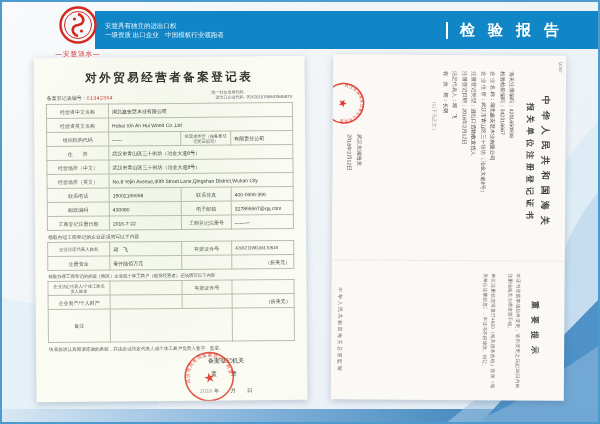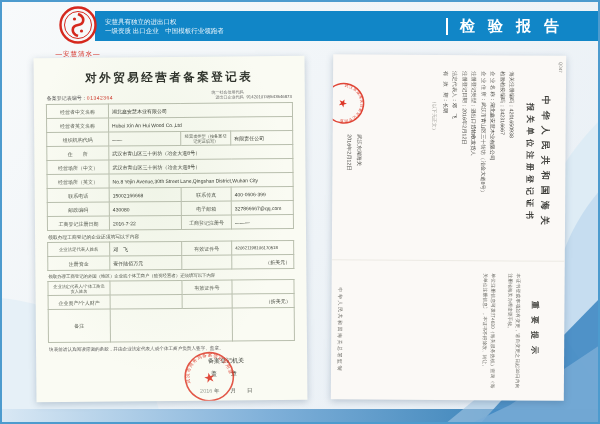--- a/index.html
+++ b/index.html
@@ -9,21 +9,21 @@
     background:linear-gradient(135deg,#f8fafb 0%,#eef3f7 55%,#e7eef5 100%);
     -webkit-text-size-adjust:none;
   }
   .page-frame{position:absolute;inset:0;border:2px solid #4d9bce;pointer-events:none;z-index:30;}
   .bg-art{position:absolute;left:0;top:0;z-index:0;}
 
   
   .logo-wrap{position:absolute;left:46px;top:5px;width:64px;text-align:center;z-index:5;}
   .logo-caption{font-size:6.5px;color:#d5281e;letter-spacing:1px;margin-top:1px;white-space:nowrap;}
   .banner{
-    position:absolute;left:95px;top:11px;right:2px;height:30px;background:#1186c7;z-index:4;
+    position:absolute;left:95px;top:11px;right:2px;height:38px;background:#1186c7;z-index:4;
     display:flex;align-items:center;justify-content:space-between;
   }
   .banner-left{padding-left:10px;color:#eaf5fc;font-size:6.5px;line-height:1.45;white-space:nowrap;}
   .banner-right{display:flex;align-items:center;padding-right:26px;}
   .banner-sep{width:2px;height:17px;background:#ffffff;margin-right:12px;}
   .report-title{color:#ffffff;font-size:15px;font-weight:bold;letter-spacing:13px;white-space:nowrap;}
 
   
   .doc-left{
     position:absolute;left:35px;top:57px;width:271px;height:344px;z-index:2;

